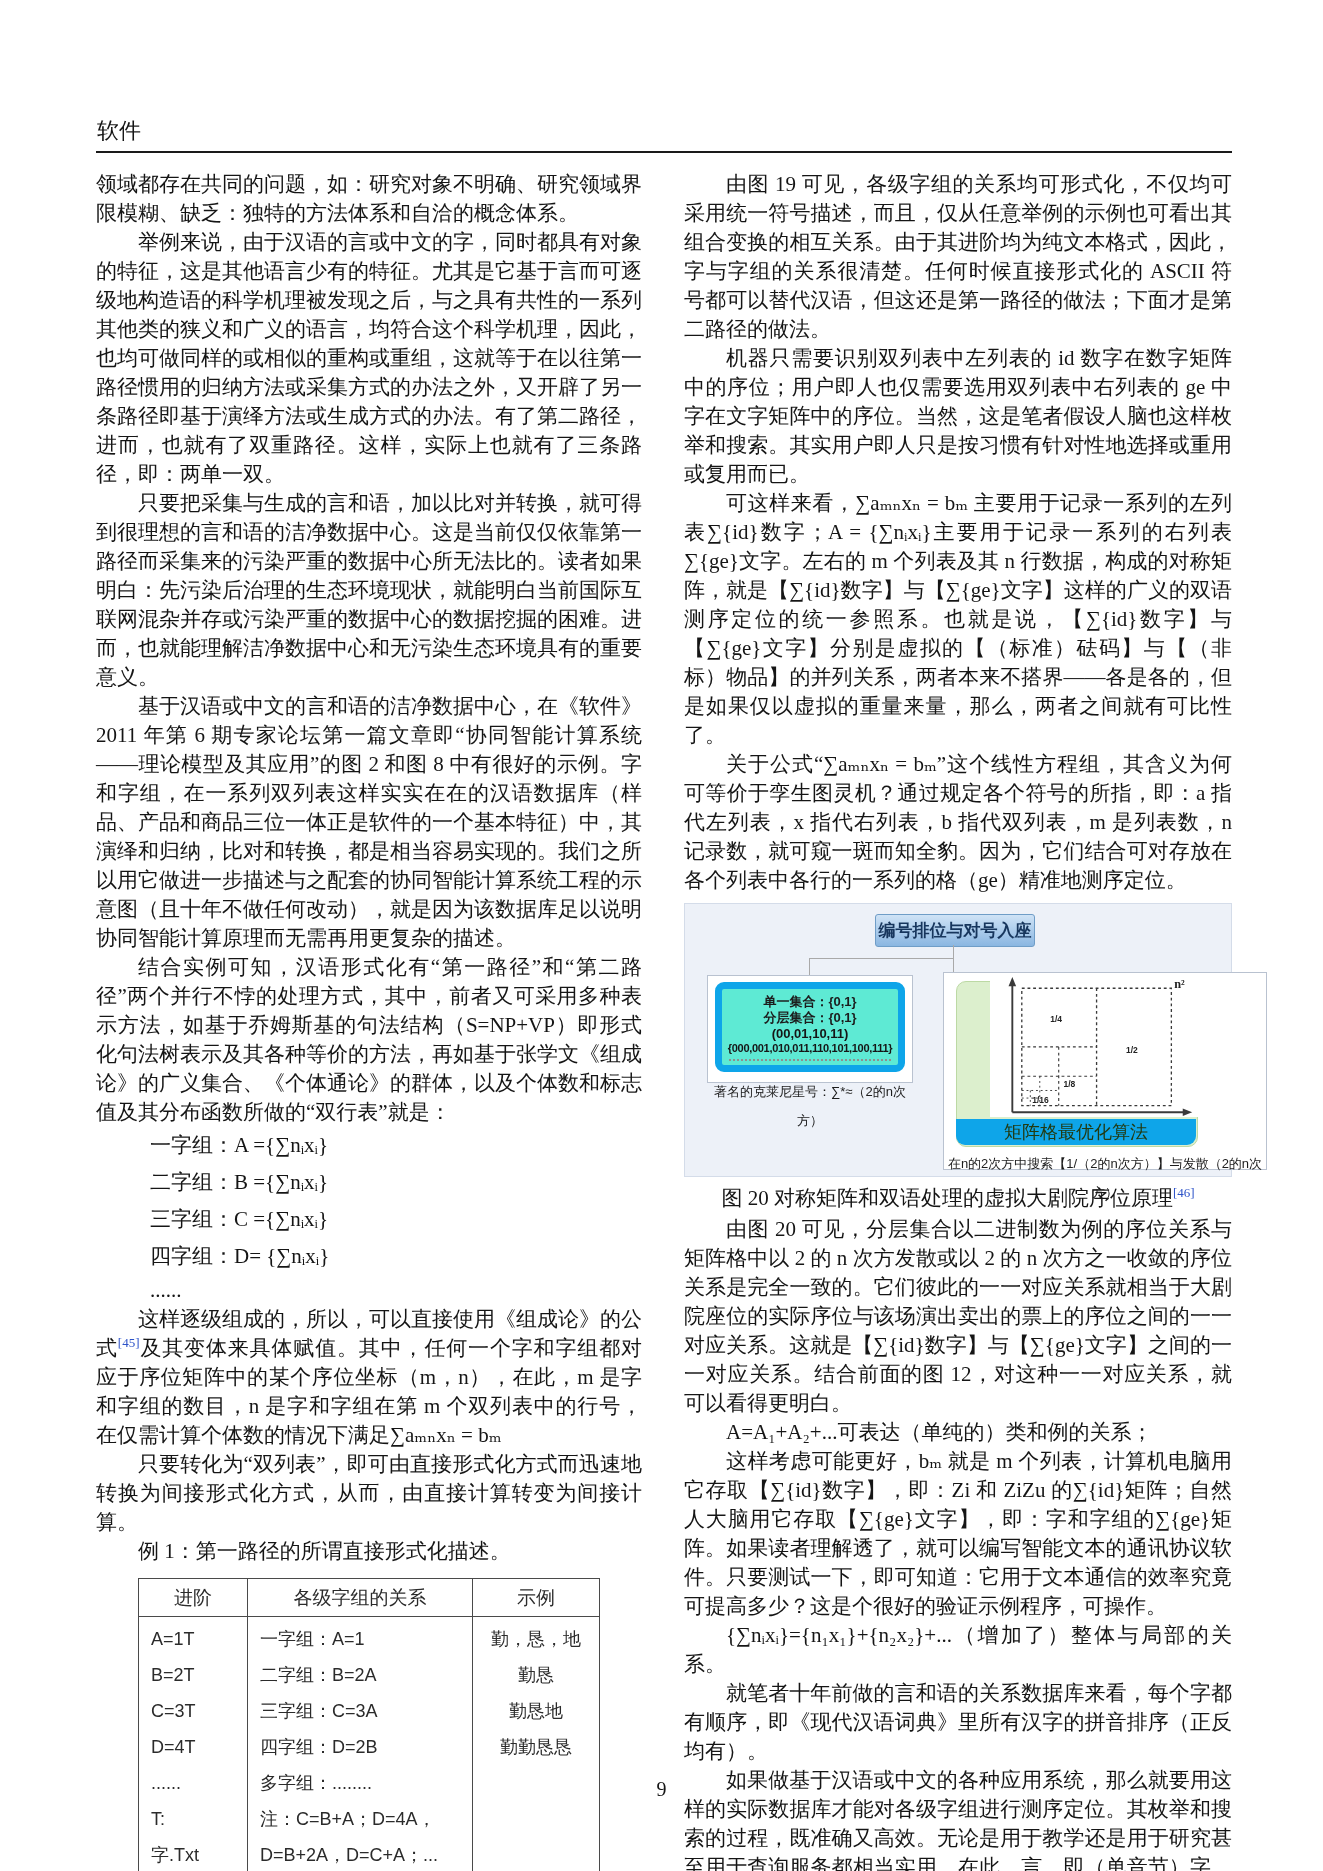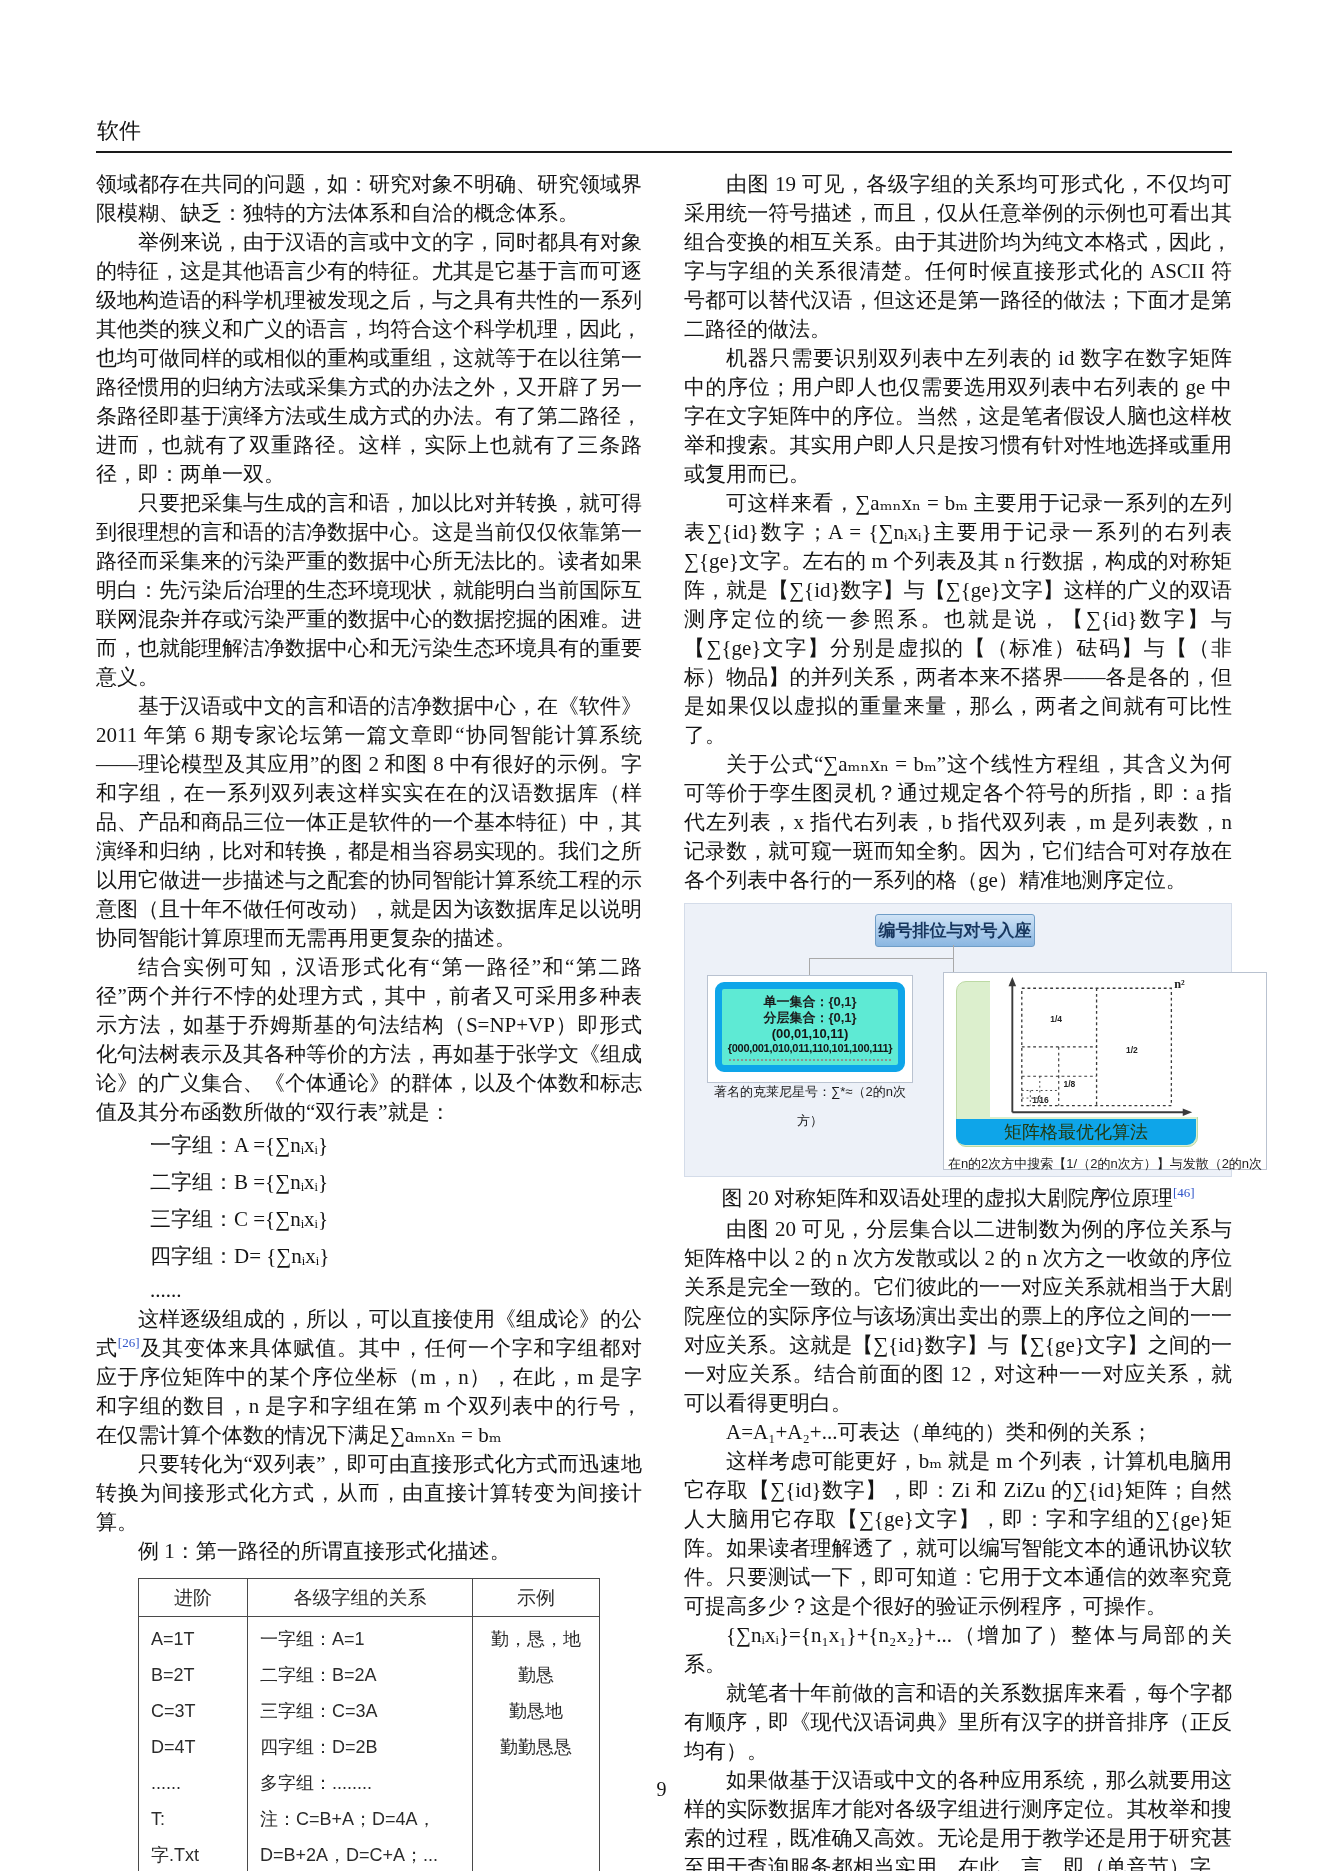--- a/index.html
+++ b/index.html
@@ -92,21 +92,21 @@
     <p class="ind">只要把采集与生成的言和语，加以比对并转换，就可得到很理想的言和语的洁净数据中心。这是当前仅仅依靠第一路径而采集来的污染严重的数据中心所无法比的。读者如果明白：先污染后治理的生态环境现状，就能明白当前国际互联网混杂并存或污染严重的数据中心的数据挖掘的困难。进而，也就能理解洁净数据中心和无污染生态环境具有的重要意义。</p>
     <p class="ind">基于汉语或中文的言和语的洁净数据中心，在《软件》2011 年第 6 期专家论坛第一篇文章即“协同智能计算系统——理论模型及其应用”的图 2 和图 8 中有很好的示例。字和字组，在一系列双列表这样实实在在的汉语数据库（样品、产品和商品三位一体正是软件的一个基本特征）中，其演绎和归纳，比对和转换，都是相当容易实现的。我们之所以用它做进一步描述与之配套的协同智能计算系统工程的示意图（且十年不做任何改动），就是因为该数据库足以说明协同智能计算原理而无需再用更复杂的描述。</p>
     <p class="ind">结合实例可知，汉语形式化有“第一路径”和“第二路径”两个并行不悖的处理方式，其中，前者又可采用多种表示方法，如基于乔姆斯基的句法结构（S=NP+VP）即形式化句法树表示及其各种等价的方法，再如基于张学文《组成论》的广义集合、《个体通论》的群体，以及个体数和标志值及其分布函数所做的“双行表”就是：</p>
 
     <div class="fline">一字组：A ={∑nᵢxᵢ}</div>
     <div class="fline">二字组：B ={∑nᵢxᵢ}</div>
     <div class="fline">三字组：C ={∑nᵢxᵢ}</div>
     <div class="fline">四字组：D= {∑nᵢxᵢ}</div>
     <div class="fline fdots">......</div>
 
-    <p class="ind"><span>这样逐级组成的，所以，可以直接使用《组成论》的公式</span><sup class="ref">[26]</sup><span>及其变体来具体赋值。其中，任何一个字和字组都对应于序位矩阵中的某个序位坐标（m，n），在此，m 是字和字组的数目，n 是字和字组在第 m 个双列表中的行号，在仅需计算个体数的情况下满足∑aₘₙxₙ = bₘ</span></p>
+    <p class="ind"><span>这样逐级组成的，所以，可以直接使用《组成论》的公式</span><sup class="ref">[45]</sup><span>及其变体来具体赋值。其中，任何一个字和字组都对应于序位矩阵中的某个序位坐标（m，n），在此，m 是字和字组的数目，n 是字和字组在第 m 个双列表中的行号，在仅需计算个体数的情况下满足∑aₘₙxₙ = bₘ</span></p>
     <p class="ind">只要转化为“双列表”，即可由直接形式化方式而迅速地转换为间接形式化方式，从而，由直接计算转变为间接计算。</p>
     <p class="ind">例 1：第一路径的所谓直接形式化描述。</p>
 
     <table class="t19">
       <thead>
         <tr>
           <th>进阶</th>
           <th>各级字组的关系</th>
           <th>示例</th>
         </tr>

